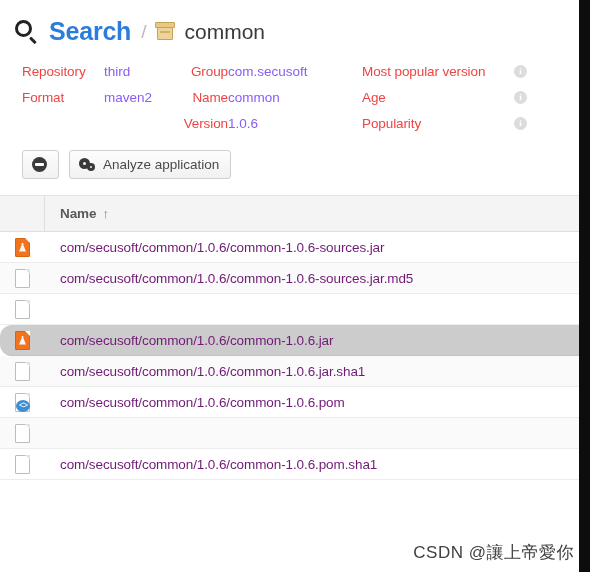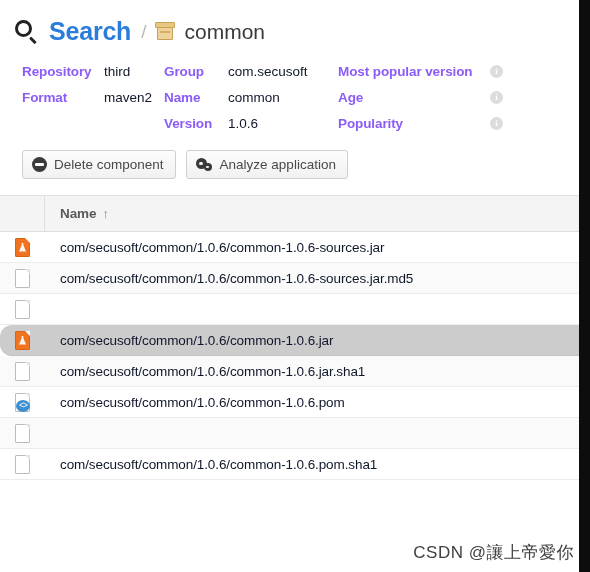--- a/index.html
+++ b/index.html
@@ -116,32 +116,32 @@
   .details {
     padding: 12px 0 0 22px;
     font-size: 13.5px;
   }
   .detail-row {
     display: flex;
     align-items: center;
     height: 26px;
   }
   .d-lab {
-    font-weight: bold;
+    font-weight: normal;
+    color: #ef4444;
+    letter-spacing: -0.1px;
+  }
+  .d-val {
     color: #8b5cf6;
-    letter-spacing: -0.1px;
-  }
-  .d-val {
-    color: #0f172a;
   }
   .c1-lab { width: 82px; }
   .c1-val { width: 60px; }
-  .c2-lab { width: 64px; }
+  .c2-lab { width: 64px; text-align: right; }
   .c2-val { width: 110px; }
-  .c3-lab { width: 152px; }
+  .c3-lab { width: 152px; margin-left: 24px; }
   .info-icon {
     width: 13px;
     height: 13px;
     border-radius: 50%;
     background: #dcdcdc;
     color: #ffffff;
     font-size: 9px;
     font-weight: bold;
     line-height: 13px;
     text-align: center;
@@ -270,21 +270,21 @@
   .trow.selected { background: #cccccc; border-bottom-color: #c2c2c2; border-radius: 12px; }
   .cell-icon {
     width: 45px;
     display: flex;
     justify-content: center;
     align-items: center;
     flex: 0 0 auto;
   }
   .cell-name {
     font-size: 13.5px;
-    color: #0f172a;
+    color: #701a75;
     padding-left: 15px;
     letter-spacing: -0.1px;
     white-space: nowrap;
   }
   
   .fi {
     width: 15px;
     height: 19px;
     position: relative;
   }
@@ -391,21 +391,20 @@
       <span class="d-val c2-val">1.0.6</span>
       <span class="d-lab c3-lab">Popularity</span>
       <span class="info-icon">i</span>
     </div>
 
   </div>
 
   <div class="actions">
     <div class="btn">
       <span class="del-icon"></span>
-      <span>Delete component</span>
     </div>
     <div class="btn">
       <span class="gears-icon">
         <span class="g1"></span>
           <span class="g2"></span>
       </span>
       <span>Analyze application</span>
     </div>
   </div>
 

